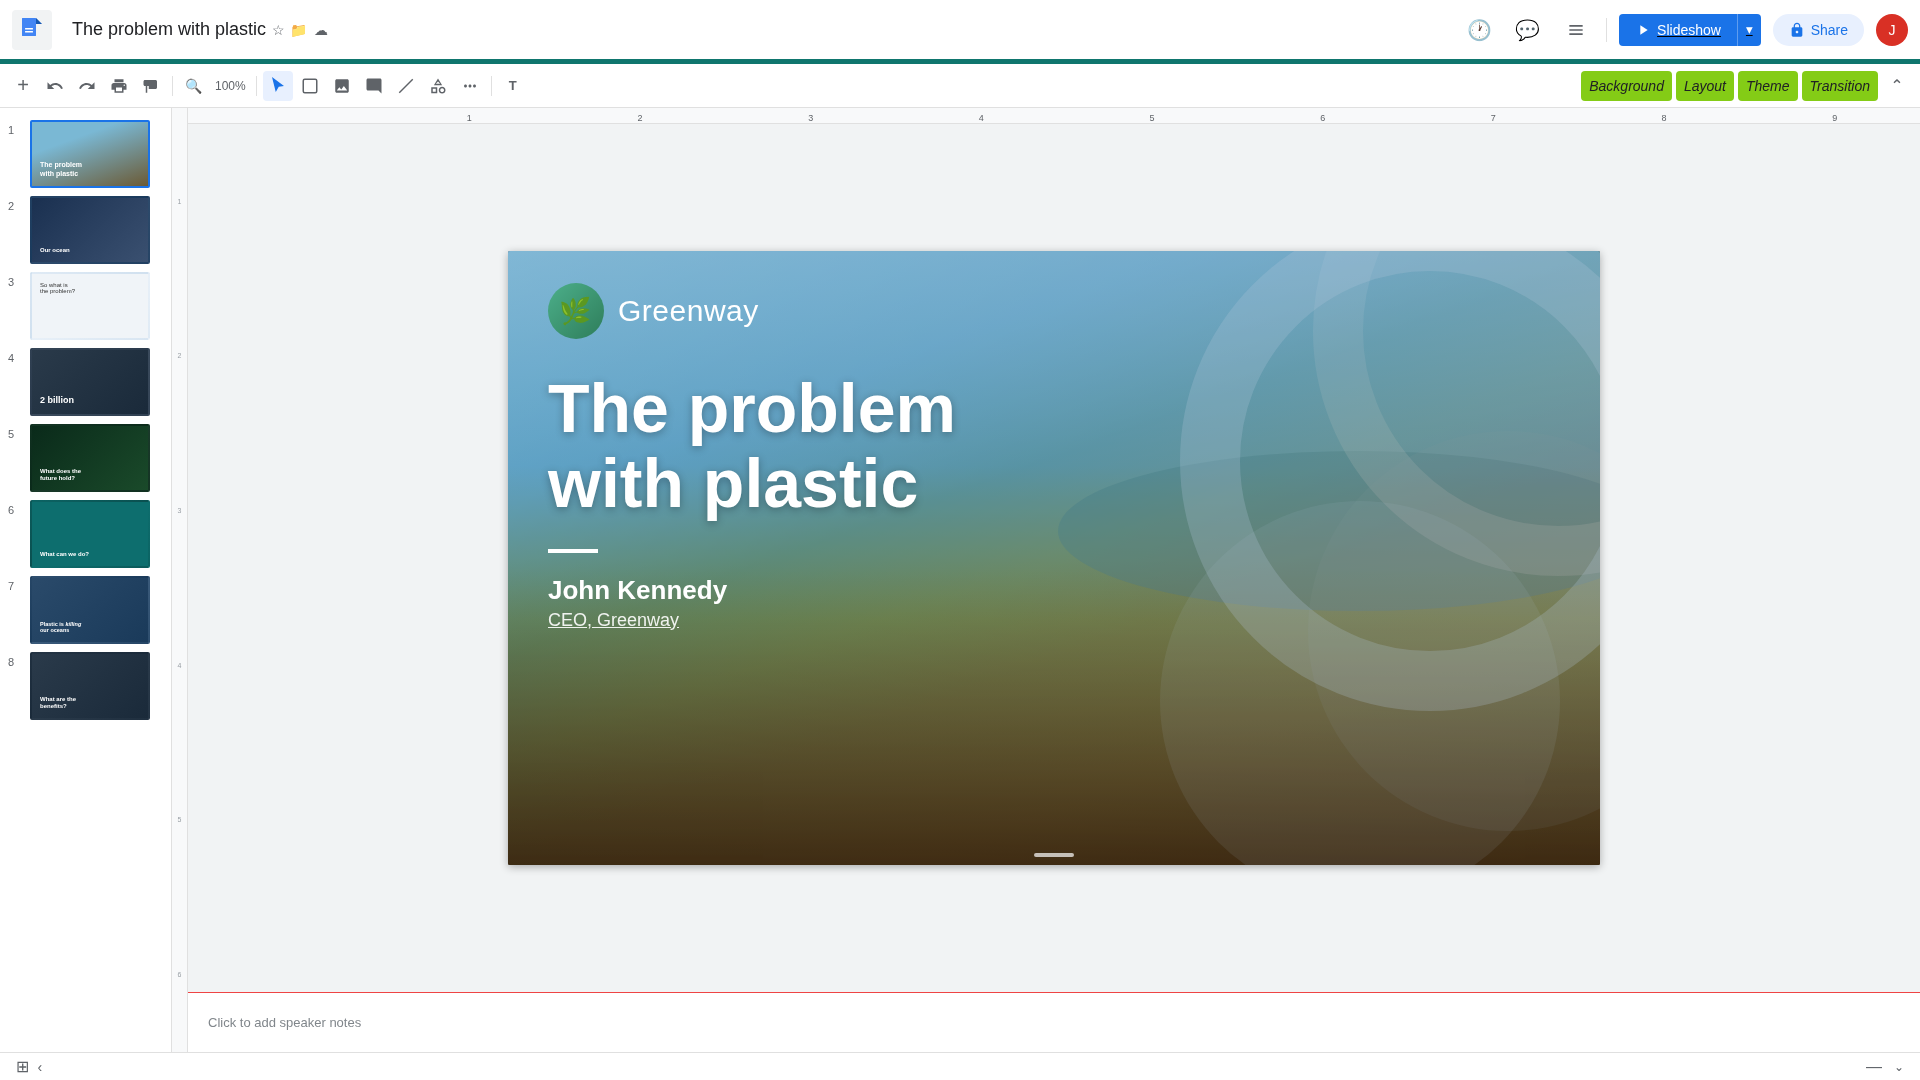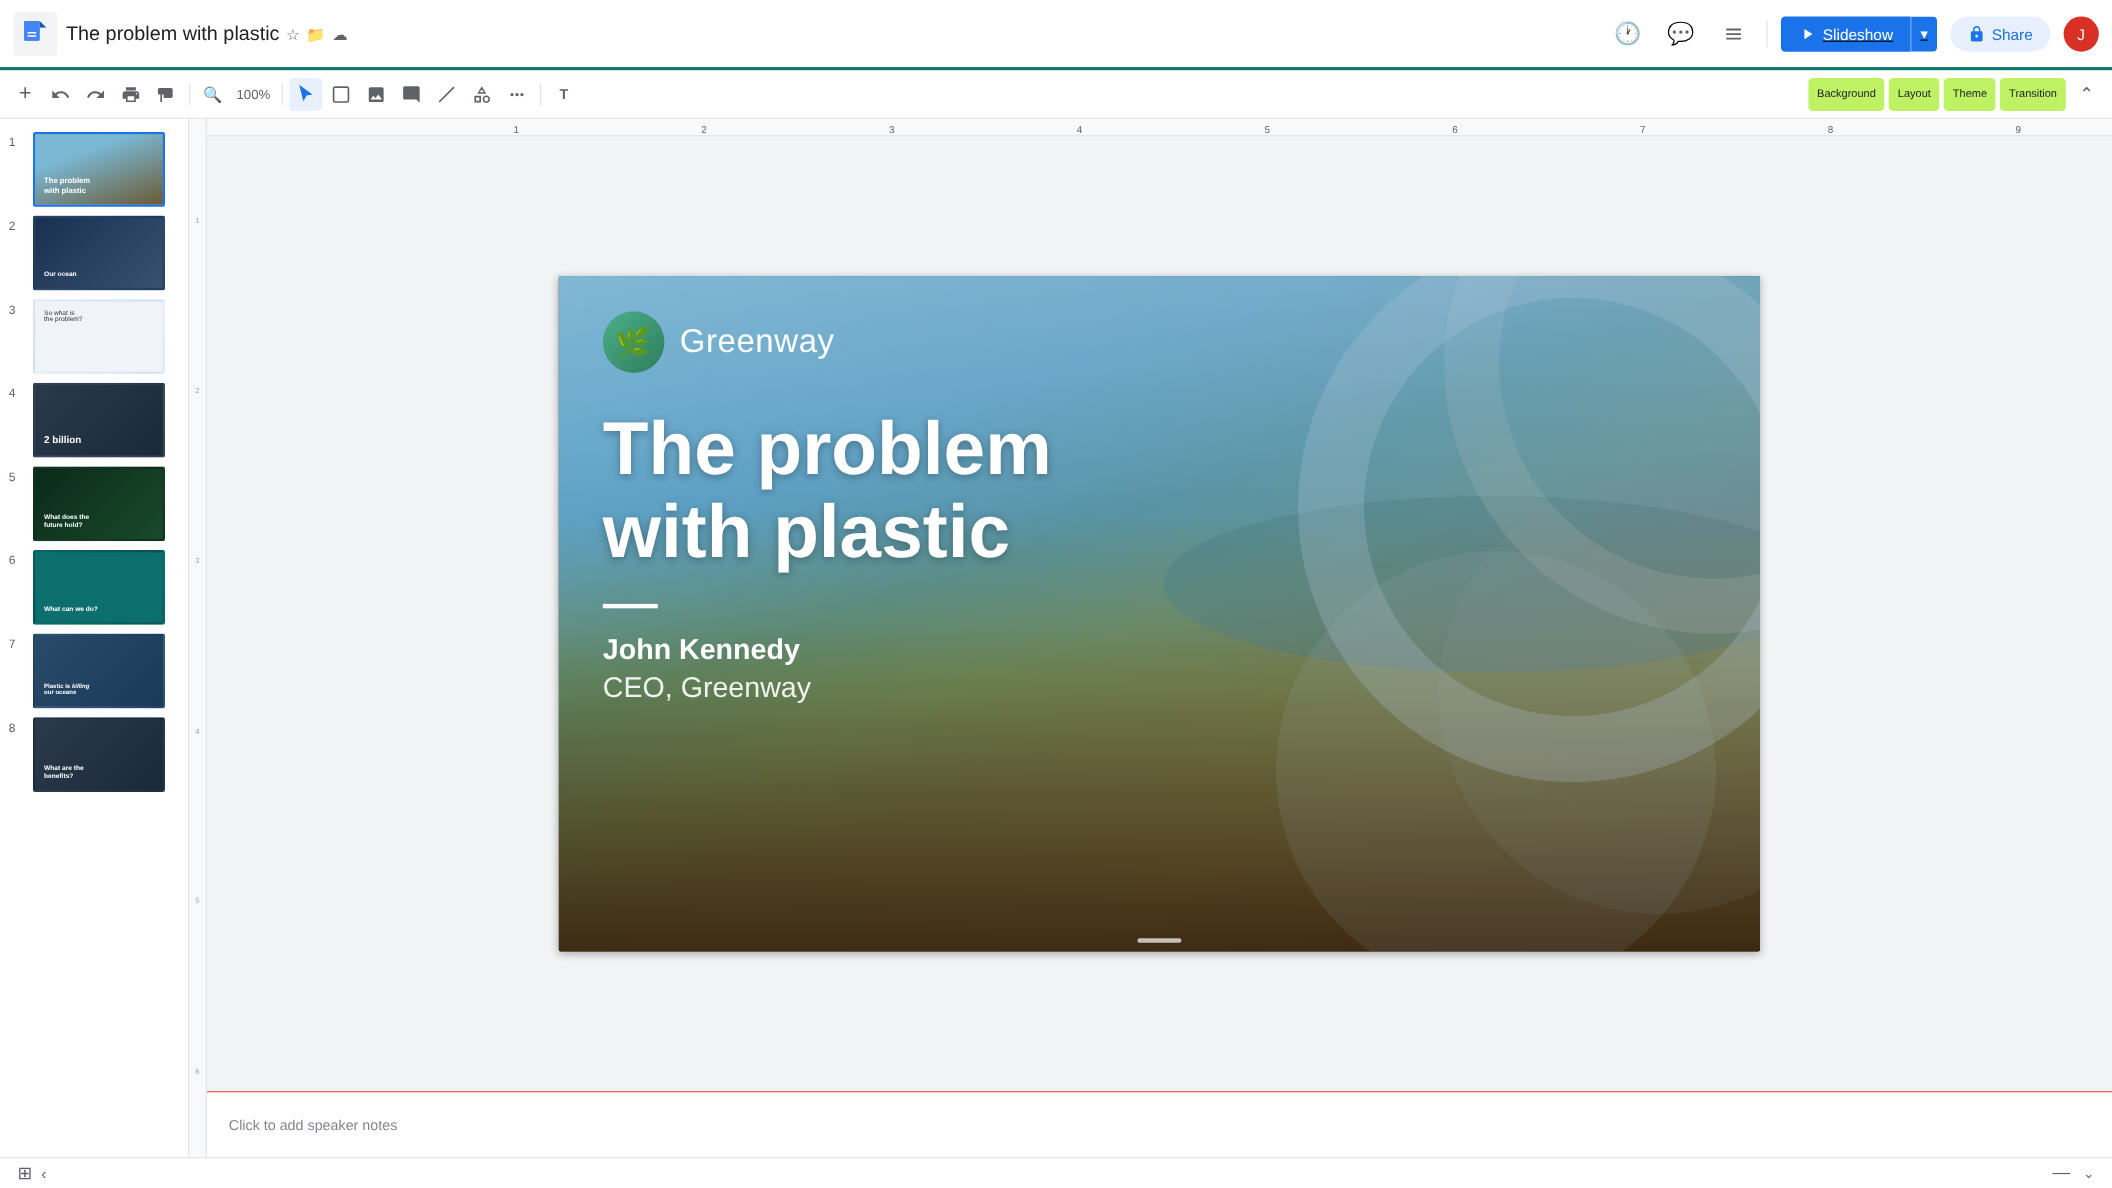--- a/index.html
+++ b/index.html
@@ -1,21 +1,21 @@
 <!DOCTYPE html>
 <html><head>
   <meta charset="utf-8">
   <style>
     * { box-sizing: border-box; margin: 0; padding: 0; }
     body { font-family: 'Arial', sans-serif; background: #f1f3f4; width: 1920px; height: 1080px; overflow: hidden; display: flex; flex-direction: column; }
 
     
     #topbar {
       display: flex; align-items: center; height: 64px; background: #fff;
-      padding: 0 12px; border-bottom: 3px solid #0f766e; gap: 8px; flex-shrink: 0;
+      padding: 0 12px; border-bottom: 5px solid #0f766e; gap: 20px; flex-shrink: 0;
     }
     #google-logo { width: 40px; height: 40px; flex-shrink: 0; }
     #doc-title-area { display: flex; flex-direction: column; flex-shrink: 0; margin-right: 8px; }
     #doc-title { font-size: 18px; color: #202124; font-weight: 400; }
     .title-icon { font-size: 14px; color: #5f6368; cursor: pointer; }
     #menu-bar { display: flex; align-items: center; gap: 4px; }
     .menu-item { padding: 4px 10px; font-size: 13px; color: #202124; cursor: pointer; border-radius: 4px; }
     #topbar-right { margin-left: auto; display: flex; align-items: center; gap: 12px; }
     .topbar-icon-btn { width: 36px; height: 36px; display: flex; align-items: center; justify-content: center; border-radius: 50%; cursor: pointer; color: #5f6368; font-size: 20px; }
     #slideshow-btn { background: #1a73e8; color: #fff; border: none; border-radius: 4px 0 0 4px; padding: 8px 16px; font-size: 14px; font-weight: 500; cursor: pointer; display: flex; align-items: center; gap: 6px; }
@@ -24,21 +24,21 @@
     #share-btn { background: #e8f0fe; color: #1a73e8; border: none; border-radius: 20px; padding: 8px 16px; font-size: 14px; font-weight: 500; cursor: pointer; display: flex; align-items: center; gap: 6px; }
     #avatar { width: 32px; height: 32px; border-radius: 50%; background: #d93025; color: #fff; display: flex; align-items: center; justify-content: center; font-size: 14px; font-weight: 500; cursor: pointer; }
 
     
     #toolbar {
       display: flex; align-items: center; height: 44px; background: #fff;
       padding: 0 8px; border-bottom: 1px solid #e0e0e0; gap: 2px; flex-shrink: 0;
     }
     .tb-btn { width: 30px; height: 30px; display: flex; align-items: center; justify-content: center; border-radius: 4px; cursor: pointer; color: #5f6368; font-size: 16px; border: none; background: none; }
     .tb-sep { width: 1px; height: 20px; background: #e0e0e0; margin: 0 4px; }
-    .tb-text-btn { padding: 4px 8px; font-size: 10px; color: #202124; cursor: pointer; border-radius: 4px; background: #bef264; border: none; display: flex; align-items: center; gap: 4px; }
+    .tb-text-btn { padding: 4px 8px; font-size: 14px; color: #202124; cursor: pointer; border-radius: 4px; background: #84cc16; border: none; display: flex; align-items: center; gap: 4px; font-style: italic; }
     #toolbar-right-btns { margin-left: auto; display: flex; gap: 4px; }
     .tb-active { background: #e8f0fe !important; }
 
     
     #main { display: flex; flex: 1; overflow: hidden; }
 
     
     #slides-panel {
       width: 172px; background: #fff; border-right: 1px solid #e0e0e0;
       overflow-y: auto; padding: 8px 0; flex-shrink: 0;
@@ -118,21 +118,21 @@
       display: flex; align-items: center; justify-content: center;
       font-size: 26px;
     }
     #logo-text { font-size: 30px; color: #fff; font-weight: 400; letter-spacing: 0.5px; text-align: center; }
 
     
     #slide-content { position: absolute; left: 40px; top: 120px; }
     #slide-title { font-size: 68px; color: #fff; font-weight: 700; line-height: 1.1; text-shadow: 0 2px 8px rgba(0,0,0,0.3); }
     #slide-divider { width: 50px; height: 4px; background: #fff; margin: 28px 0 22px 0; }
     #slide-author { font-size: 26px; color: #fff; font-weight: 600; }
-    #slide-role { font-size: 26px; color: rgba(255,255,255,0.9); margin-top: 4px; }
+    #slide-role { font-size: 18px; color: rgba(255,255,255,0.9); margin-top: 4px; text-decoration: underline; }
 
     
     #notes-area {
       height: 60px; background: #fff; border-top: 1px solid #ef4444;
       display: flex; align-items: center; padding: 0 20px;
       font-size: 13px; color: #80868b; flex-shrink: 0;
     }
 
     
     #statusbar {

